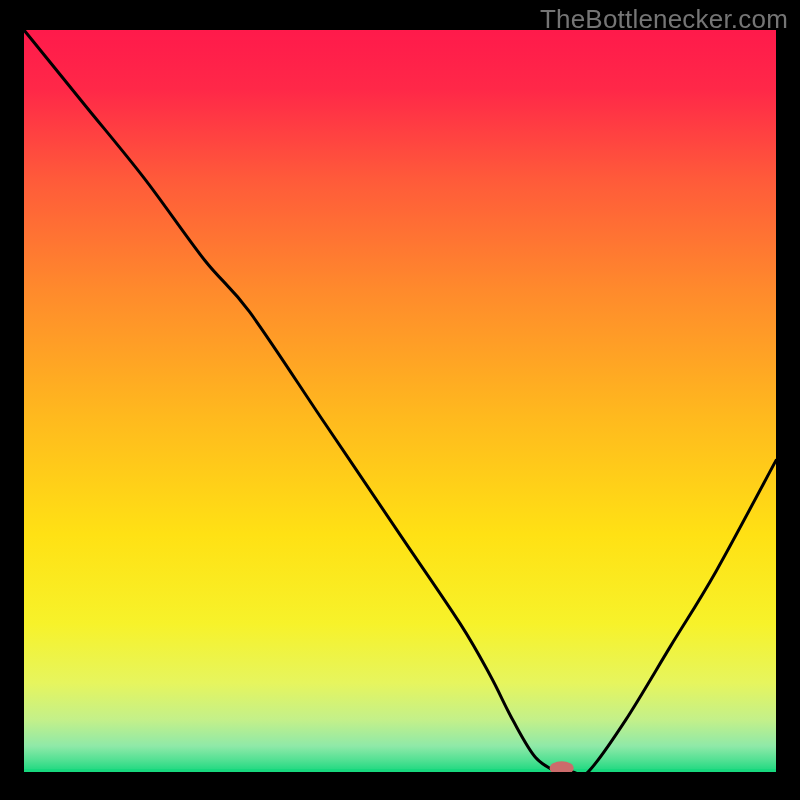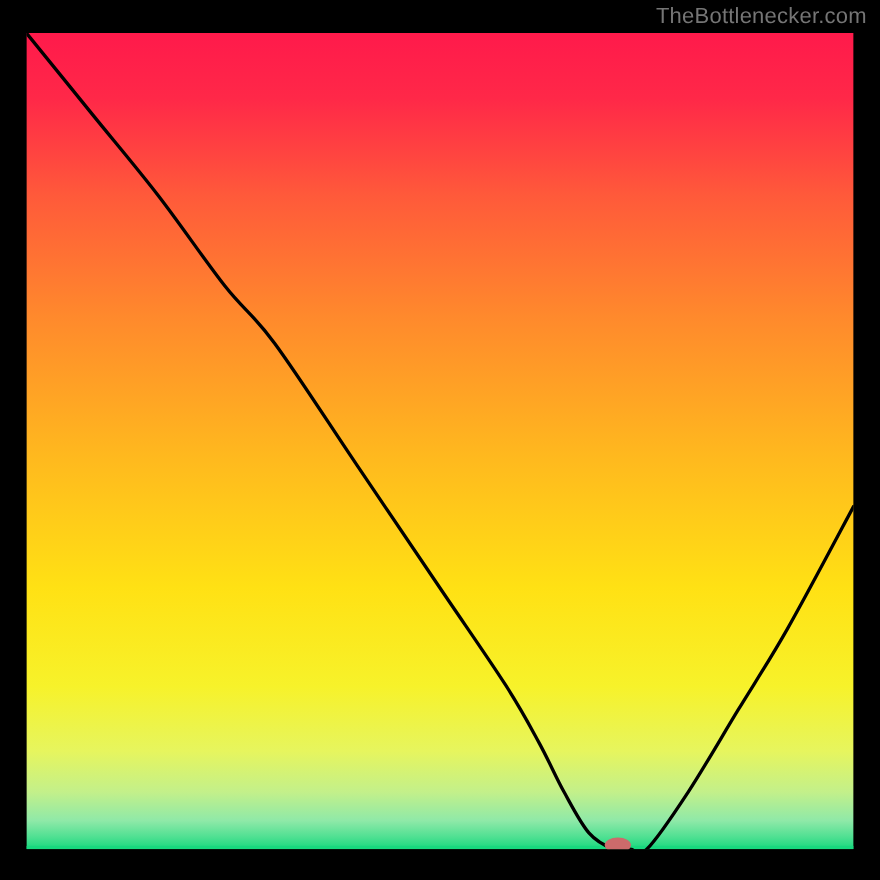--- a/index.html
+++ b/index.html
@@ -15,21 +15,21 @@
     position: relative;
     width: 800px;
     height: 800px;
     background: #000;
   }
   .watermark {
     position: absolute;
     top: 4px;
     right: 12px;
     color: #757575;
-    font-size: 20px;
+    font-size: 26px;
     font-weight: 500;
     letter-spacing: 0.2px;
     font-family: Arial, Helvetica, sans-serif;
   }
   .plot {
     position: absolute;
     left: 24px;
     top: 30px;
     width: 752px;
     height: 742px;

